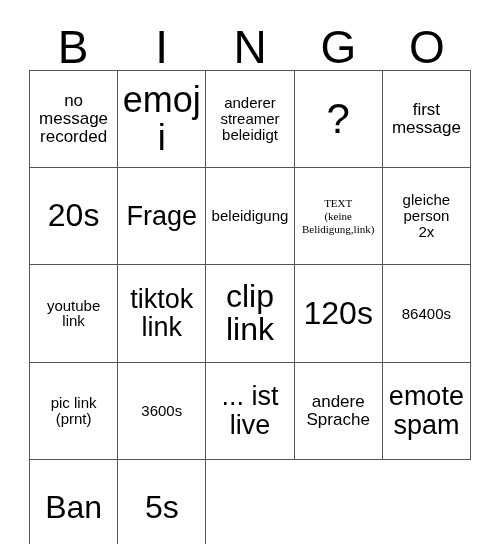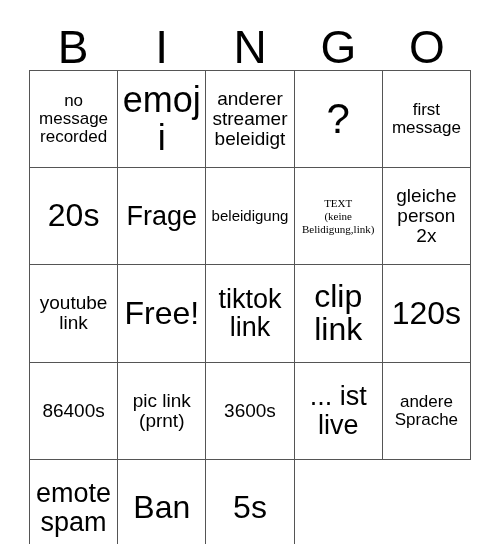--- a/index.html
+++ b/index.html
@@ -75,21 +75,21 @@
     width: 100%;
     line-height: 1.06;
     white-space: pre-line;
     word-break: break-word;
   }
 
   
   .fs-xxl .cell-text { font-size: 36px; }
   .fs-xl  .cell-text { font-size: 32px; }
   .fs-l   .cell-text { font-size: 27px; }
-  .fs-m   .cell-text { font-size: 19px; }
+  .fs-m   .cell-text { font-size: 15px; }
   .fs-s   .cell-text { font-size: 17px; }
   .fs-xs  .cell-text { font-size: 15px; }
   .fs-xxs .cell-text { font-size: 11px; line-height: 1.2; font-family: Liberation Serif, serif; }
   .fs-q   .cell-text { font-size: 42px; }
 </style>
 </head>
 <body>
 
 <div class="card">
 
@@ -138,23 +138,20 @@
       </div>
       <div class="cell fs-m">
         <span class="cell-text">gleiche
 person
 2x</span>
       </div>
       <div class="cell fs-m">
         <span class="cell-text">youtube
 link</span>
       </div>
-      <div class="cell fs-xl">
-        <span class="cell-text">Free!</span>
-      </div>
       <div class="cell fs-l">
         <span class="cell-text">tiktok
 link</span>
       </div>
       <div class="cell fs-xl">
         <span class="cell-text">clip
 link</span>
       </div>
       <div class="cell fs-xl">
         <span class="cell-text">120s</span>

